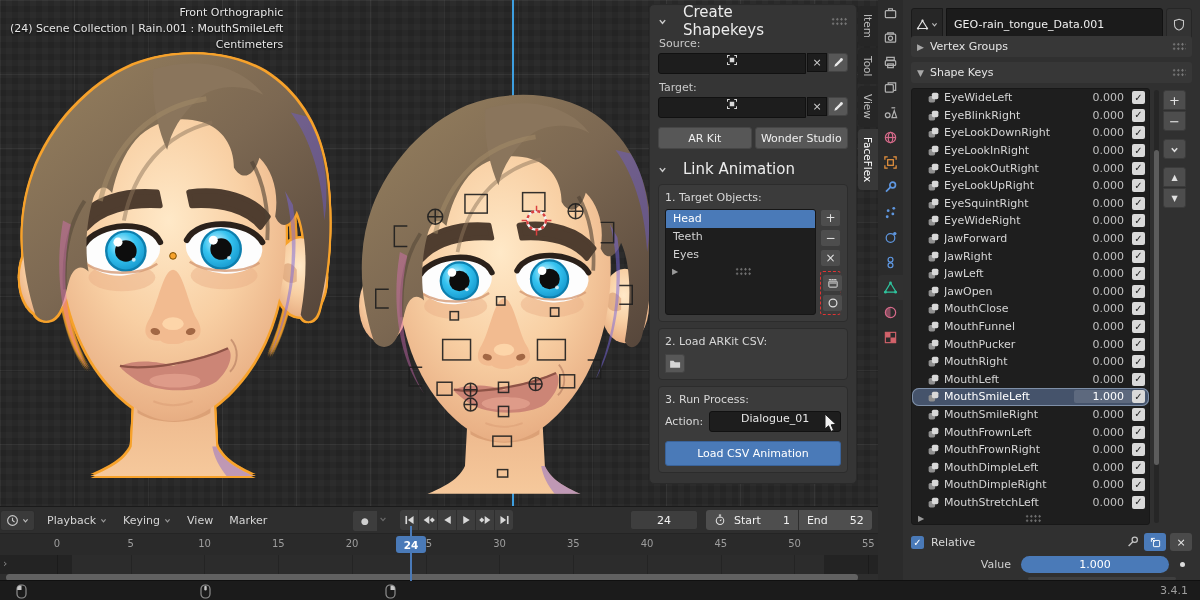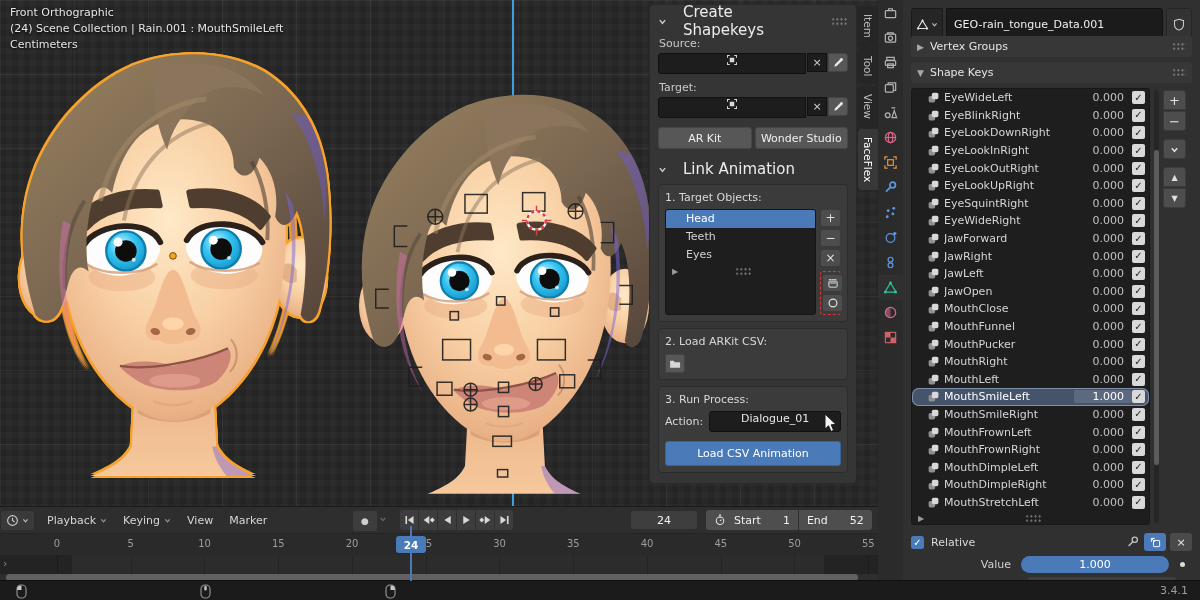--- a/index.html
+++ b/index.html
@@ -6,21 +6,21 @@
   #stage{position:relative;width:1200px;height:600px;overflow:hidden;
     font-family:"DejaVu Sans","Liberation Sans",sans-serif;font-size:11px;color:#d8d8d8;
     background:#1c1c1c;}
   
   #viewport{position:absolute;left:0;top:0;width:878px;height:506px;background-color:#2c2c2c;
     background-image:
       linear-gradient(rgba(255,255,255,.05) 1px,transparent 1px),
       linear-gradient(90deg,rgba(255,255,255,.05) 1px,transparent 1px),
       repeating-linear-gradient(0deg,rgba(0,0,0,.10) 0 6px,transparent 6px 12px),
       repeating-linear-gradient(90deg,rgba(0,0,0,.10) 0 6px,transparent 6px 12px);
-    background-size:74px 74px,74px 74px,12px 12px,12px 12px;}
+    background-size:74px 74px,74px 74px,12px 12px,12px 12px;text-align:right;}
   #vp-overlay{position:absolute;left:10px;top:5px;line-height:16px;color:#e6e6e6;
     text-shadow:0 1px 2px rgba(0,0,0,.9);white-space:nowrap;z-index:5;}
   .axisline{position:absolute;width:2px;background:#3d9fe0;z-index:1;}
   .head{position:absolute;z-index:2;}
   #head-left{left:6px;top:24px;width:334px;height:452px;
     filter:drop-shadow(2px 0 0 #f7a22b) drop-shadow(-2px 0 0 #f7a22b) drop-shadow(0 2px 0 #f7a22b) drop-shadow(0 -2px 0 #f7a22b);}
   #head-right{left:346px;top:66px;width:316px;height:428px;}
   
   #skpanel{position:absolute;left:649px;top:4px;width:208px;background:#353535;border:1px solid #2a2a2a;
     border-radius:5px;padding:7px 8px 10px 8px;z-index:6;box-sizing:border-box;}
@@ -38,21 +38,21 @@
   .sqbtn{width:20px;height:19px;background:#1d1d1d;border:1px solid #111;display:flex;align-items:center;
     justify-content:center;color:#cfcfcf;box-sizing:border-box;}
   .sqbtn.lite{background:#575757;border-color:#444;}
   .sqbtn.last{border-radius:0 3px 3px 0;}
   .btnrow{display:flex;gap:3px;margin-top:9px;}
   .gbtn{flex:1;height:20px;background:#575757;border:1px solid #464646;border-radius:3px;color:#f0f0f0;
     display:flex;align-items:center;justify-content:center;}
   .subbox{margin-top:6px;background:#3b3b3b;border:1px solid #2c2c2c;border-radius:4px;padding:6px;}
   .listwrap{display:flex;gap:4px;margin-top:5px;}
   .uilist{flex:1;background:#1e1e1e;border:1px solid #161616;border-radius:3px;overflow:hidden;}
-  .uirow{height:18px;line-height:18px;padding-left:20px;color:#d2d2d2;}
+  .uirow{height:18px;line-height:18px;padding-left:7px;color:#d2d2d2;}
   .uirow.sel{background:#4a7ab8;color:#fff;}
   .lfilter{height:15px;display:flex;align-items:center;padding:0 6px;color:#9a9a9a;font-size:8px;}
   .lfilter .grip{margin:0 auto;}
   .side-ops{width:21px;display:flex;flex-direction:column;gap:2px;}
   .opbtn{width:21px;height:18px;background:#4d4d4d;border:1px solid #3b3b3b;border-radius:3px;color:#e0e0e0;
     display:flex;align-items:center;justify-content:center;font-size:12px;box-sizing:border-box;}
   .reddash{border:1.5px dashed #e03434;border-radius:3px;padding:2px 1px;display:flex;flex-direction:column;gap:2px;margin-top:2px;}
   .actrow{display:flex;align-items:center;gap:6px;margin-top:5px;}
   .bigbtn{margin-top:9px;height:23px;background:#4a7ab8;border:1px solid #3a639a;border-radius:3px;
     color:#fff;display:flex;align-items:center;justify-content:center;}

